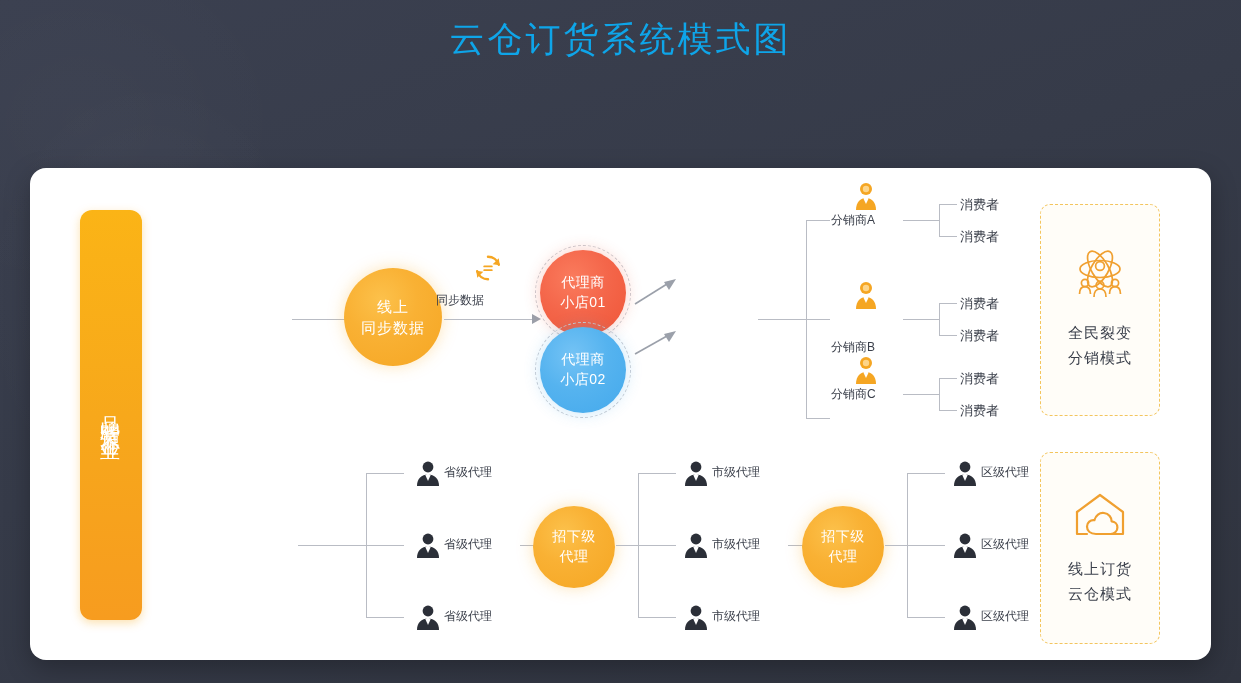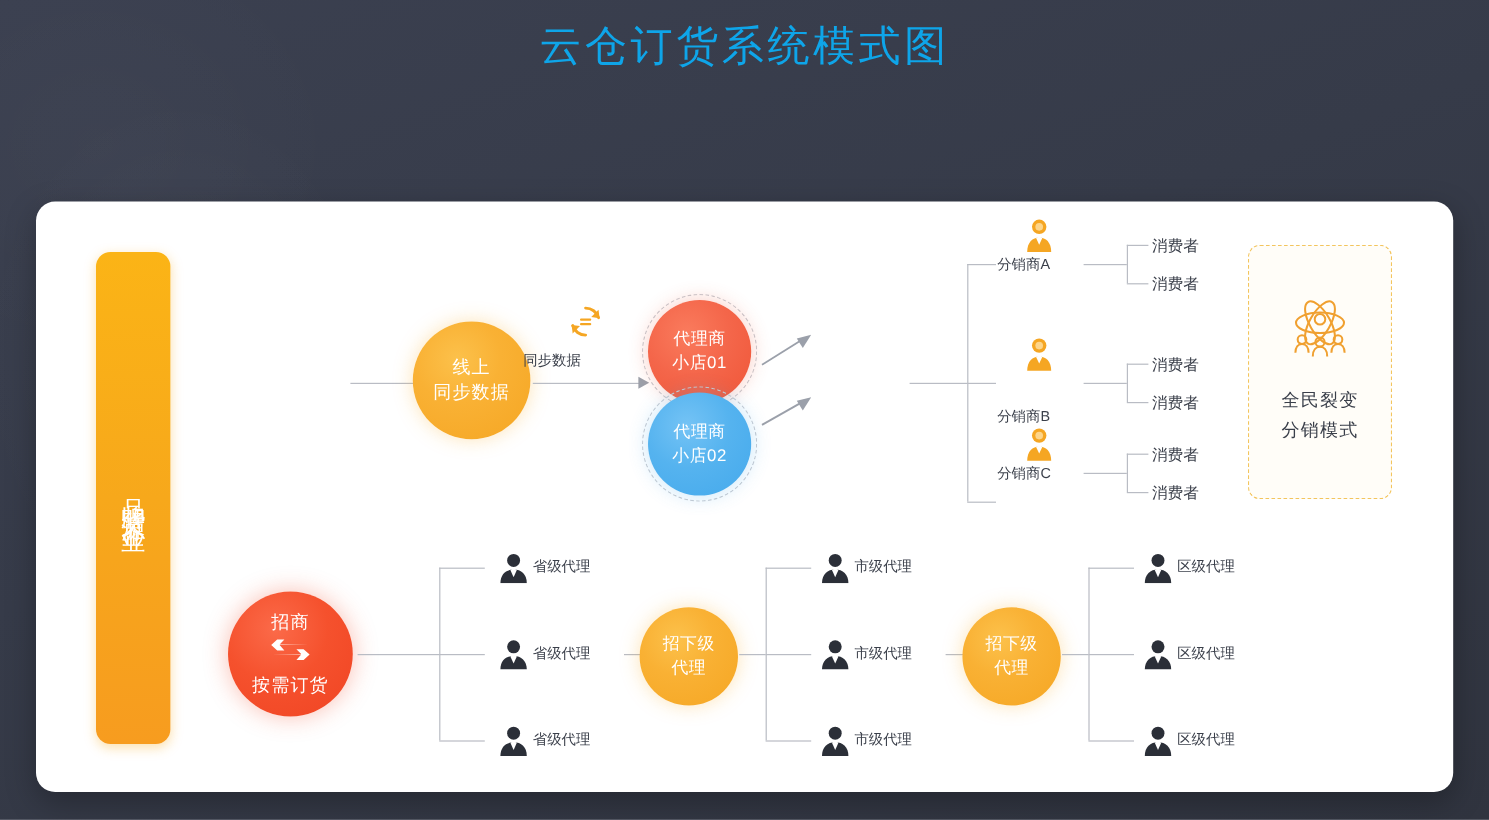--- a/index.html
+++ b/index.html
@@ -257,30 +257,20 @@
     </svg>
   </div>
   <div class="lbl" style="left:801px; top:218px;">分销商C</div>
   <div class="hline" style="left:873px; top:226px; width:36px;"></div>
   <div class="vline" style="left:909px; top:210px; height:32px;"></div>
   <div class="hline" style="left:909px; top:210px; width:18px;"></div>
   <div class="hline" style="left:909px; top:242px; width:18px;"></div>
   <div class="lbl lbl-sm" style="left:930px; top:202px;">消费者</div>
   <div class="lbl lbl-sm" style="left:930px; top:234px;">消费者</div>
 
-  <div class="circle c-deepred" style="left:160px; top:325px; width:104px; height:104px;">
-    <div class="node-t">招商</div>
-    <div style="margin:3px 0;">
-      <svg width="34" height="18" viewBox="0 0 34 18">
-        <path d="M32 5 L8 5 L12 1 L6 1 L1 5.5 L6 10 L12 10 L8 5.5 Z" fill="#ffffff"></path>
-        <path d="M2 13 L26 13 L22 9 L28 9 L33 13.5 L28 18 L22 18 L26 13.5 Z" fill="#ffffff"></path>
-      </svg>
-    </div>
-    <div class="node-t">按需订货</div>
-  </div>
 
   <div class="hline" style="left:268px; top:377px; width:68px;"></div>
   <div class="vline" style="left:336px; top:305px; height:144px;"></div>
   <div class="hline" style="left:336px; top:305px; width:38px;"></div>
   <div class="hline" style="left:336px; top:377px; width:38px;"></div>
   <div class="hline" style="left:336px; top:449px; width:38px;"></div>
 
   <div class="person-dark" style="left:386px; top:292px;">
     <svg width="24" height="26" viewBox="0 0 24 26">
       <circle cx="12" cy="7" r="5.4" fill="#2b2f38"></circle>
@@ -406,14 +396,27 @@
           <path d="M37.5 44 C37.5 39 40 36.6 43 36.6 C46 36.6 48.5 39 48.5 44"></path>
         </g>
       </svg>
     </div>
     <div class="card-label">
       <div>全民裂变</div>
       <div>分销模式</div>
     </div>
   </div>
 
+  <div class="side-card" style="left:1010px; top:284px; width:120px; height:192px;">
+    <div>
+      <svg width="58" height="50" viewBox="0 0 58 50">
+        <path d="M6 22 L29 5 L52 22 L52 44 L34 44" stroke="#f0a030" stroke-width="2.2" fill="none" stroke-linecap="round" stroke-linejoin="round"></path>
+        <path d="M6 22 L6 44 L16 44" stroke="#f0a030" stroke-width="2.2" fill="none" stroke-linecap="round" stroke-linejoin="round"></path>
+        <path d="M25 44 C19 44 16 40.6 16 36.6 C16 32.6 19.6 29.6 23.4 30.2 C24.6 25.4 28.6 22.4 33 23 C37.8 23.6 40.8 27.6 40.6 31.4 C44 31.6 46.4 34.2 46.4 37.4 C46.4 41 43.6 44 39.6 44 Z" fill="none" stroke="#f0a030" stroke-width="2.2" stroke-linejoin="round"></path>
+      </svg>
+    </div>
+    <div class="card-label">
+      <div>线上订货</div>
+      <div>云仓模式</div>
+    </div>
+  </div>
 
 </div>
 
 </body></html>

